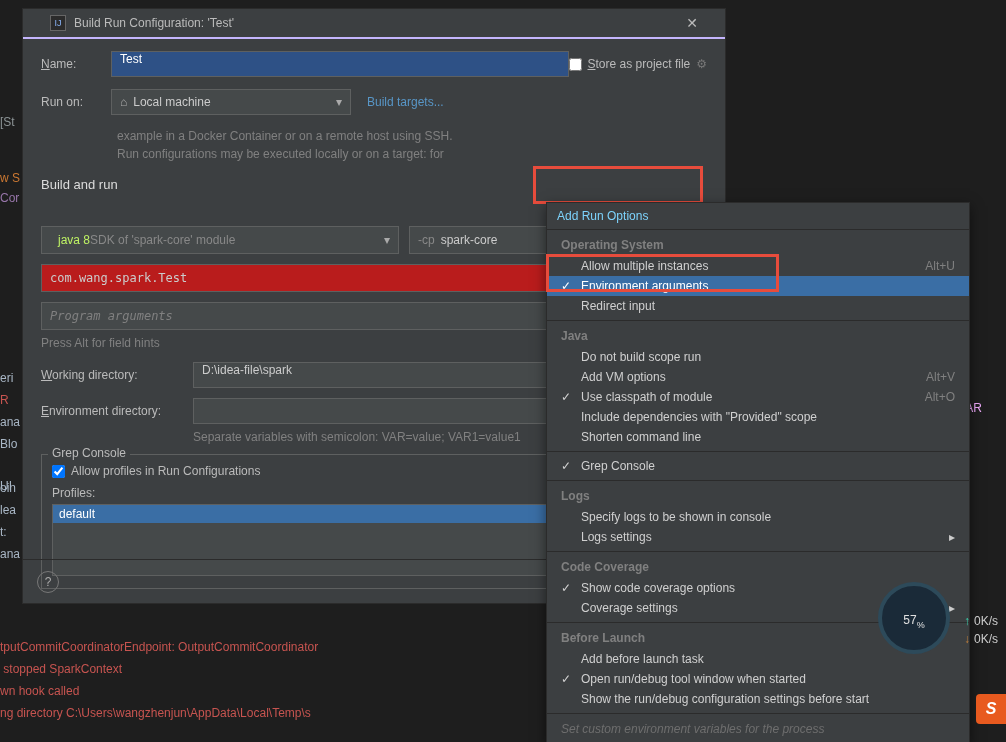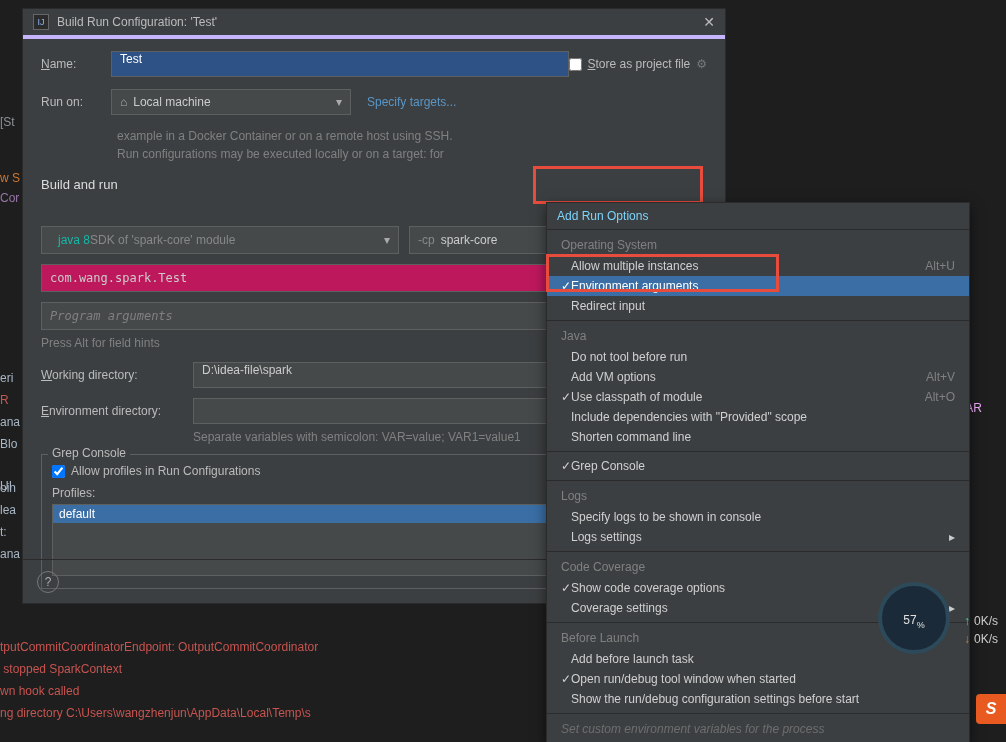--- a/index.html
+++ b/index.html
@@ -3,21 +3,21 @@
 <meta charset="utf-8">
 <style>
 * { margin: 0; padding: 0; box-sizing: border-box; font-family: "Segoe UI", Arial, sans-serif; font-size: 12px; }
 body { background: #1e1e1e; width: 1006px; height: 742px; overflow: hidden; position: relative; color: #bbbbbb; }
 
 .code-bg { position: absolute; top: 0; left: 0; width: 1006px; height: 742px; font-family: Consolas, monospace; font-size: 14px; color: #7f7f7f; padding: 100px 0 0 0; line-height: 20px; }
 .code-lower { position: absolute; left: 0; bottom: 18px; font-family: Consolas, monospace; font-size: 14px; line-height: 22px; }
 .code-lower div { white-space: pre; color: #c75450; }
 
 .dialog { position: absolute; left: 22px; top: 8px; width: 704px; height: 596px; background: #3c3f41; border: 1px solid #2b2b2b; }
-.titlebar { height: 30px; display: flex; align-items: center; padding: 0 10px; border-bottom: 4px solid #c4b5fd; }
+.titlebar { height: 30px; display: flex; align-items: center; padding: 0 27px; border-bottom: 2px solid #c4b5fd; }
 .titlebar .ij-icon { width: 16px; height: 16px; background: #2b2b2b; border: 1px solid #666; margin-right: 8px; font-size: 9px; display: flex; align-items: center; justify-content: center; color: #8ab4f8; }
 .titlebar .title { flex: 1; color: #bbbbbb; }
 .close-x { color: #bbb; cursor: pointer; font-size: 14px; }
 
 .form { padding: 12px 18px; }
 .row { display: flex; align-items: center; margin-bottom: 12px; }
 .label { color: #bbb; margin-right: 10px; min-width: 60px; }
 .underline { text-decoration: underline; }
 .input { background: #45494a; border: 1px solid #5e6060; color: #ccc; height: 26px; padding: 0 8px; flex: 1; }
 .name-input { width: 392px; }
@@ -39,28 +39,28 @@
 .red-box.modify { left: 533px; top: 166px; width: 170px; height: 38px; }
 
 .modify-row { display: flex; align-items: center; justify-content: flex-end; margin-bottom: 10px; }
 .modify-link { color: #5896c7; margin-right: 4px; }
 .modify-link .u { text-decoration: underline; }
 .chev { color: #5896c7; margin-right: 10px; }
 .shortcut-inline { color: #808080; }
 
 .build-row { display: flex; gap: 10px; margin-bottom: 10px; }
 .sdk-field { display: flex; align-items: center; background: #45494a; border: 1px solid #5e6060; height: 28px; padding: 0 8px; width: 358px; font-family: Consolas, monospace; }
-.sdk-field .bold { color: #14b8a6; padding-left: 8px; }
+.sdk-field .bold { color: #bef264; padding-left: 8px; }
 .sdk-field .dim { color: #888; }
 .sdk-field .arrow { margin-left: auto; color: #aaa; }
 .cp-field { display: flex; align-items: center; background: #45494a; border: 1px solid #5e6060; height: 28px; padding: 0 8px; flex: 1; font-family: Consolas, monospace; }
 .cp-field .dim { color: #888; }
 .cp-field .txt { color: #ccc; margin-left: 6px; }
 
-.class-field { background: #be185d; border: 1px solid #5e6060; height: 28px; padding: 0 8px; display: flex; align-items: center; font-family: Consolas, monospace; color: #ccc; margin-bottom: 10px; }
+.class-field { background: #b91c1c; border: 1px solid #5e6060; height: 28px; padding: 0 8px; display: flex; align-items: center; font-family: Consolas, monospace; color: #ccc; margin-bottom: 10px; }
 .args-field { background: #45494a; border: 1px solid #5e6060; height: 28px; padding: 0 8px; display: flex; align-items: center; font-family: Consolas, monospace; color: #808080; font-style: italic; margin-bottom: 6px; }
 .hints { color: #808080; margin-bottom: 12px; }
 
 .kv-row { display: flex; align-items: center; margin-bottom: 10px; }
 .kv-row .klabel { width: 152px; color: #bbb; }
 .kv-row .kinput { flex: 1; background: #45494a; border: 1px solid #5e6060; height: 26px; padding: 0 8px; color: #ccc; }
 .sep-hint { color: #808080; margin-left: 152px; margin-top: -4px; margin-bottom: 10px; }
 
 .grep { border: 1px solid #5e6060; border-top: none; padding: 10px 10px 12px 10px; position: relative; }
 .grep::before { content: ''; position: absolute; top: 0; left: 0; width: 100%; border-top: 1px solid #5e6060; }
@@ -72,22 +72,22 @@
 .profiles-list .item { background: #3a6ea5; color: #fff; padding: 2px 6px; }
 
 .bottombar { position: absolute; left: 0; bottom: 0; width: 100%; height: 44px; border-top: 1px solid #2b2b2b; display: flex; align-items: center; padding: 0 14px; }
 .help-circle { width: 22px; height: 22px; border-radius: 50%; border: 1px solid #777; display: flex; align-items: center; justify-content: center; color: #aaa; }
 .ok-btn { margin-left: auto; background: #365880; color: #ddd; height: 26px; width: 70px; display: flex; align-items: center; justify-content: center; border-radius: 3px; }
 
 .popup { position: absolute; left: 546px; top: 202px; width: 424px; background: #3c3f41; border: 1px solid #2b2b2b; box-shadow: 0 4px 12px rgba(0,0,0,.5); }
 .popup-title { padding: 6px 10px; color: #7dd3fc; border-bottom: 1px solid #2b2b2b; }
 .popup .grp { padding: 4px 0; border-bottom: 1px solid #2b2b2b; }
 .popup .grp:last-child { border-bottom: none; }
-.popup .grp-title { color: #808080; padding: 4px 14px; }
-.popup .item { display: flex; padding: 3px 14px 3px 24px; position: relative; color: #d0d0d0; }
+.popup .grp-title { color: #808080; padding: 4px 14px; font-weight: bold; }
+.popup .item { display: flex; padding: 3px 14px 3px 34px; position: relative; color: #d0d0d0; }
 .popup .item .check { position: absolute; left: 14px; color: #d0d0d0; }
 .popup .item .sc { margin-left: auto; color: #808080; }
 .popup .item .tri { margin-left: auto; color: #ccc; }
 .popup .item.highlight { background: #3a6ea5; color: #fff; }
 .popup .item.highlight .check { color: #fff; }
 .popup-hint { color: #6e6e6e; font-style: italic; padding: 8px 14px; }
 
 .red-box.env { left: 546px; top: 254px; width: 233px; height: 38px; z-index: 50; }
 
 .kbs-badge { position: absolute; right: 56px; bottom: 88px; width: 72px; height: 72px; border-radius: 50%; background: #1a2a38; border: 4px solid #2d4a5a; display: flex; align-items: center; justify-content: center; color: #e0e0e0; }
@@ -143,21 +143,21 @@
       </div>
     </div>
 
     <div class="row">
       <span class="label">Run on:</span>
       <div class="runon-select">
         <span class="home">⌂</span>
         <span class="txt">Local machine</span>
         <span class="arrow">▾</span>
       </div>
-      <a class="manage-link">Specify targets...</a>
+      <a class="manage-link">Build targets...</a>
     </div>
     <div class="hint">
       <div>example in a Docker Container or on a remote host using SSH.</div>
       <div>Run configurations may be executed locally or on a target: for</div>
     </div>
 
     <div class="section-title">Build and run</div>
 
     <div class="modify-row">
       <span class="modify-link"><span class="u">M</span><span>odify options</span></span>
@@ -226,21 +226,21 @@
         <span>Environment arguments</span>
       </div>
     <div class="item">
         <span>Redirect input</span>
       </div>
   </div>
 
   <div class="grp">
     <div class="grp-title">Java</div>
     <div class="item">
-        <span>Do not tool before run</span>
+        <span>Do not build scope run</span>
       </div>
     <div class="item">
         <span>Add VM options</span>
         <span class="sc">Alt+V</span>
       </div>
     <div class="item">
         <span class="check">✓</span>
         <span>Use classpath of module</span>
         <span class="sc">Alt+O</span>
       </div>

